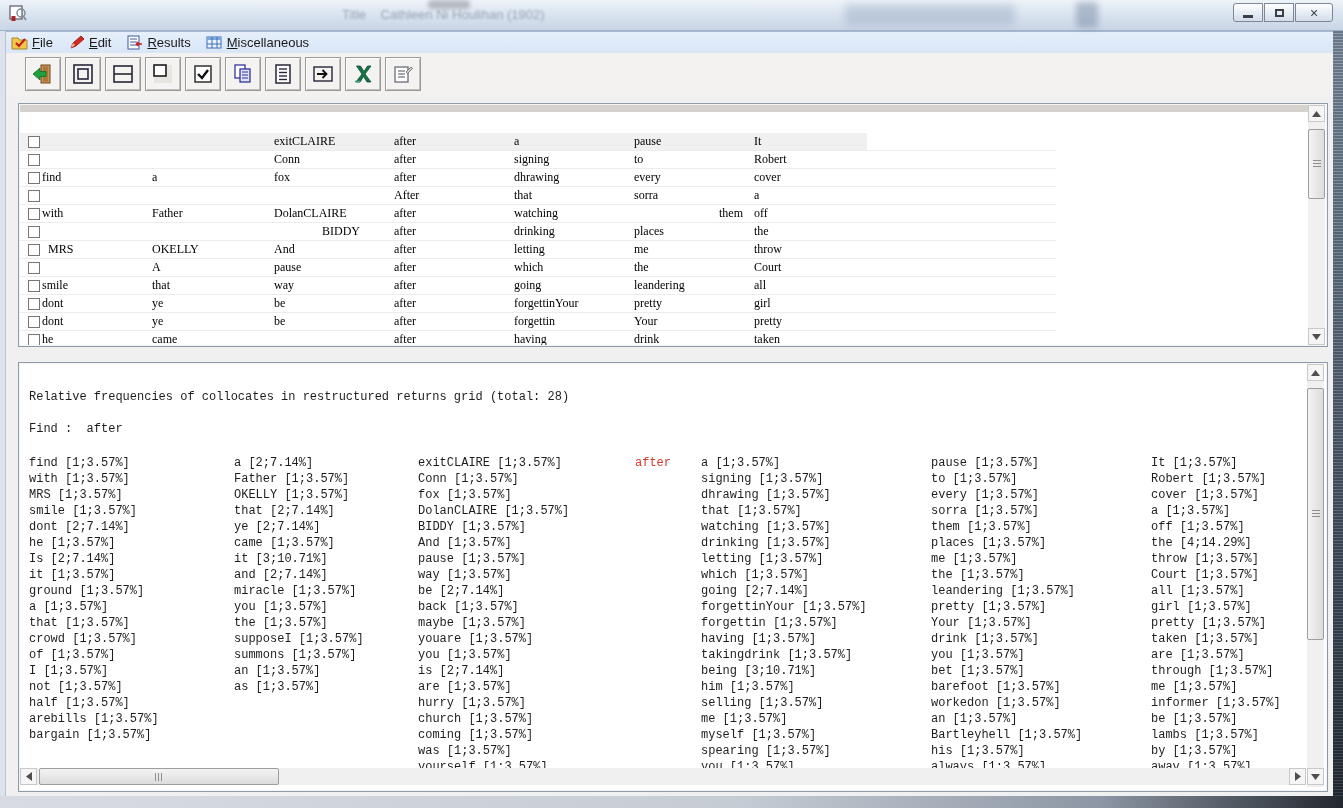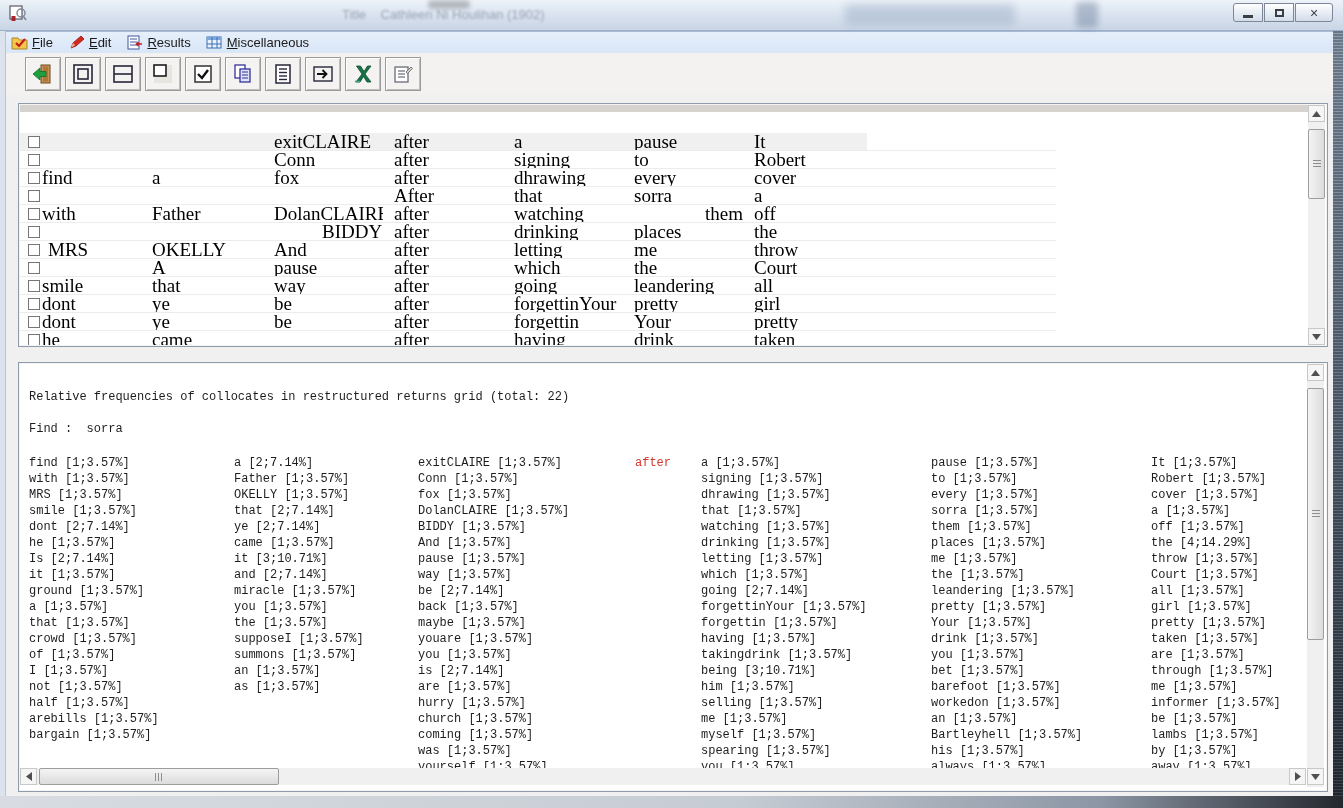--- a/index.html
+++ b/index.html
@@ -72,21 +72,21 @@
     border:1px solid #8e9bab;box-shadow:inset 0 0 0 1px #f4f4f4;z-index:5;
   }
   .panel-top{left:18px;top:103px;width:1308px;height:242px;overflow:hidden;}
   .panel-bottom{left:18px;top:362px;width:1308px;height:428px;overflow:hidden;}
   
   .grid-topstrip{position:absolute;left:1px;top:1px;width:1288px;height:7px;background:#d6d3ce;}
   .grid-header{position:absolute;left:1px;top:8px;width:1288px;height:20px;border-bottom:1px solid #9a9a9a;
     font-family:"Liberation Serif",serif;font-size:13.5px;color:#000;}
   .gh-cell{position:absolute;top:0;height:19px;line-height:19px;border-right:1px solid #a8a8a8;box-sizing:border-box;padding-left:7px;}
   .grid-body{position:absolute;left:1px;top:29px;width:1036px;height:212px;overflow:hidden;
-    font-family:"Liberation Serif",serif;font-size:19px;color:#000;}
+    font-family:"Liberation Serif",serif;font-size:12px;color:#000;}
   .grid-row{position:relative;height:18px;border-bottom:1px solid #ececec;box-sizing:border-box;}
   .grid-row.selected{background:linear-gradient(to right,#f0f0f0 0,#f0f0f0 847px,transparent 847px);}
   .grid-cell{position:absolute;top:0;height:17px;line-height:17px;white-space:nowrap;overflow:hidden;}
   .row-checkbox{position:absolute;left:8px;top:3px;width:10px;height:10px;background:#fff;border:1px solid #767676;}
   
   .res-text{font-family:"Liberation Mono","DejaVu Sans Mono",monospace;font-size:12px;color:#1d1d1d;white-space:pre;}
   .res-title{position:absolute;left:10px;top:27px;}
   .res-find{position:absolute;left:10px;top:59px;}
   .freq-wrap{position:absolute;left:0;top:92px;width:1288px;height:340px;}
   .freq-col{position:absolute;top:0;line-height:16px;}
@@ -403,22 +403,22 @@
     </div>
     <div class="sb-arrow" style="left:0;bottom:0;width:17px;height:17px;">
       <svg width="9" height="6">
           <polygon points="4.5,6 9,0 0,0" fill="#4f4f4f"></polygon>
         </svg>
     </div>
   </div>
 </div>
 
 <div class="panel panel-bottom">
-  <div class="res-text res-title">Relative frequencies of collocates in restructured returns grid (total: 22)</div>
-  <div class="res-text res-find">Find :  sorra</div>
+  <div class="res-text res-title">Relative frequencies of collocates in restructured returns grid (total: 28)</div>
+  <div class="res-text res-find">Find :  after</div>
   <div class="freq-wrap res-text"><div class="freq-col"><div>find [1;3.57%]</div><div>with [1;3.57%]</div><div>MRS [1;3.57%]</div><div>smile [1;3.57%]</div><div>dont [2;7.14%]</div><div>he [1;3.57%]</div><div>Is [2;7.14%]</div><div>it [1;3.57%]</div><div>ground [1;3.57%]</div><div>a [1;3.57%]</div><div>that [1;3.57%]</div><div>crowd [1;3.57%]</div><div>of [1;3.57%]</div><div>I [1;3.57%]</div><div>not [1;3.57%]</div><div>half [1;3.57%]</div><div>arebills [1;3.57%]</div><div>bargain [1;3.57%]</div></div><div class="freq-col"><div>a [2;7.14%]</div><div>Father [1;3.57%]</div><div>OKELLY [1;3.57%]</div><div>that [2;7.14%]</div><div>ye [2;7.14%]</div><div>came [1;3.57%]</div><div>it [3;10.71%]</div><div>and [2;7.14%]</div><div>miracle [1;3.57%]</div><div>you [1;3.57%]</div><div>the [1;3.57%]</div><div>supposeI [1;3.57%]</div><div>summons [1;3.57%]</div><div>an [1;3.57%]</div><div>as [1;3.57%]</div></div><div class="freq-col"><div>exitCLAIRE [1;3.57%]</div><div>Conn [1;3.57%]</div><div>fox [1;3.57%]</div><div>DolanCLAIRE [1;3.57%]</div><div>BIDDY [1;3.57%]</div><div>And [1;3.57%]</div><div>pause [1;3.57%]</div><div>way [1;3.57%]</div><div>be [2;7.14%]</div><div>back [1;3.57%]</div><div>maybe [1;3.57%]</div><div>youare [1;3.57%]</div><div>you [1;3.57%]</div><div>is [2;7.14%]</div><div>are [1;3.57%]</div><div>hurry [1;3.57%]</div><div>church [1;3.57%]</div><div>coming [1;3.57%]</div><div>was [1;3.57%]</div><div>yourself [1;3.57%]</div></div><div class="freq-col highlight"><div>after</div></div><div class="freq-col"><div>a [1;3.57%]</div><div>signing [1;3.57%]</div><div>dhrawing [1;3.57%]</div><div>that [1;3.57%]</div><div>watching [1;3.57%]</div><div>drinking [1;3.57%]</div><div>letting [1;3.57%]</div><div>which [1;3.57%]</div><div>going [2;7.14%]</div><div>forgettinYour [1;3.57%]</div><div>forgettin [1;3.57%]</div><div>having [1;3.57%]</div><div>takingdrink [1;3.57%]</div><div>being [3;10.71%]</div><div>him [1;3.57%]</div><div>selling [1;3.57%]</div><div>me [1;3.57%]</div><div>myself [1;3.57%]</div><div>spearing [1;3.57%]</div><div>you [1;3.57%]</div></div><div class="freq-col"><div>pause [1;3.57%]</div><div>to [1;3.57%]</div><div>every [1;3.57%]</div><div>sorra [1;3.57%]</div><div>them [1;3.57%]</div><div>places [1;3.57%]</div><div>me [1;3.57%]</div><div>the [1;3.57%]</div><div>leandering [1;3.57%]</div><div>pretty [1;3.57%]</div><div>Your [1;3.57%]</div><div>drink [1;3.57%]</div><div>you [1;3.57%]</div><div>bet [1;3.57%]</div><div>barefoot [1;3.57%]</div><div>workedon [1;3.57%]</div><div>an [1;3.57%]</div><div>Bartleyhell [1;3.57%]</div><div>his [1;3.57%]</div><div>always [1;3.57%]</div></div><div class="freq-col"><div>It [1;3.57%]</div><div>Robert [1;3.57%]</div><div>cover [1;3.57%]</div><div>a [1;3.57%]</div><div>off [1;3.57%]</div><div>the [4;14.29%]</div><div>throw [1;3.57%]</div><div>Court [1;3.57%]</div><div>all [1;3.57%]</div><div>girl [1;3.57%]</div><div>pretty [1;3.57%]</div><div>taken [1;3.57%]</div><div>are [1;3.57%]</div><div>through [1;3.57%]</div><div>me [1;3.57%]</div><div>informer [1;3.57%]</div><div>be [1;3.57%]</div><div>lambs [1;3.57%]</div><div>by [1;3.57%]</div><div>away [1;3.57%]</div></div></div>
 
   <div class="sb sb-h-bot">
     <div class="sb-arrow" style="left:0;top:0;width:17px;height:17px;">
       <svg width="6" height="9">
           <polygon points="0,4.5 6,0 6,9" fill="#4f4f4f"></polygon>
         </svg>
     </div>
     <div class="sb-thumb h" style="left:19px;top:0;width:240px;height:17px;">
       <span class="grip-h"></span>

